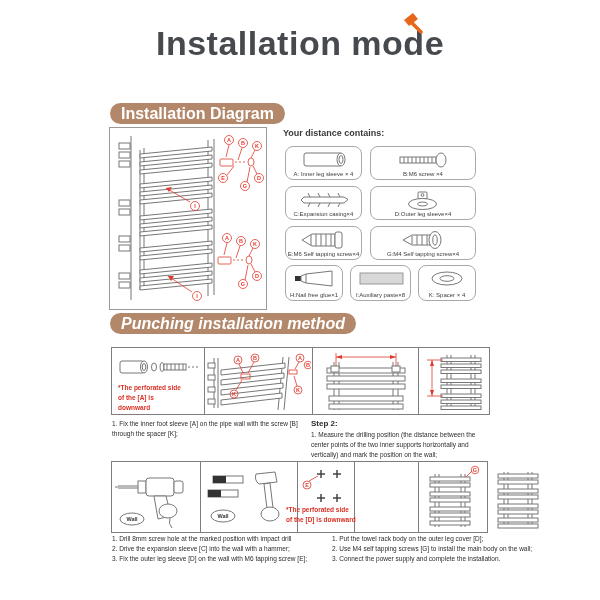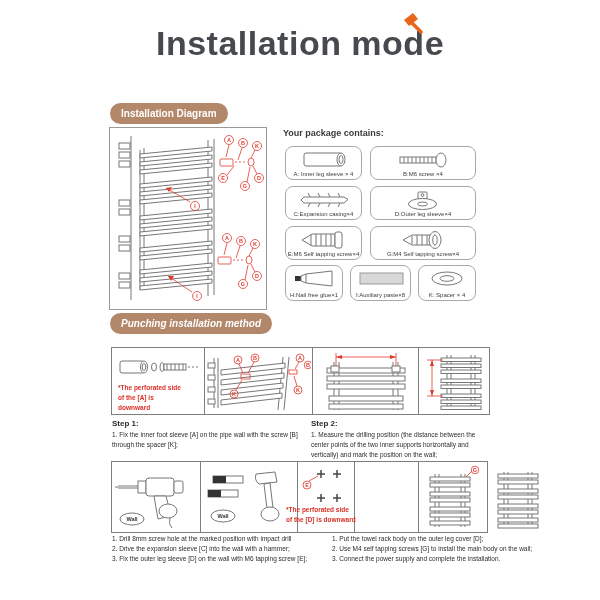--- a/index.html
+++ b/index.html
@@ -1,21 +1,21 @@
 <!DOCTYPE html>
 <html><head>
 <meta charset="utf-8">
 <style>
   html,body{margin:0;padding:0;background:#fff;}
   #canvas{position:relative;width:600px;height:600px;background:#fff;overflow:hidden;
           font-family:"Liberation Sans",sans-serif;color:#2e2e2e;}
   .title{position:absolute;top:24px;left:0;width:100%;text-align:center;
          font-size:34px;font-weight:bold;color:#46494d;letter-spacing:0.5px;}
   .badge{position:absolute;background:#b3876a;color:#fff;font-weight:bold;
-         font-size:10px;line-height:21px;height:21px;padding:0 11px;border-radius:11px;
+         font-size:16px;line-height:21px;height:21px;padding:0 11px;border-radius:11px;
          white-space:nowrap;}
   .intro{position:absolute;left:283px;top:128px;font-size:9px;font-weight:bold;color:#3a3a3a;}
   .diagram-box{position:absolute;left:109px;top:127px;width:156px;height:181px;
                border:1px solid #9a9a9a;background:#fff;}
   .pcell{position:absolute;border:1px solid #a9a9a9;border-radius:8px;background:#fff;
          display:flex;flex-direction:column;align-items:center;justify-content:space-between;
          box-sizing:border-box;padding:3px 1px 2px 1px;}
   .plabel{font-size:6px;color:#3c3c3c;white-space:nowrap;}
   .strip{position:absolute;border:1px solid #7e7e7e;background:#fff;}
   .vdiv{position:absolute;top:0;bottom:0;width:1px;background:#7e7e7e;}
@@ -40,21 +40,21 @@
 
   <div class="title">Installation mode</div>
   <svg style="position:absolute;left:399px;top:11px;" width="26" height="23" viewBox="0 0 26 23">
     <path d="M5,9 L14,2 L19,8 L10,15 Z" fill="#e8661a"></path>
     <path d="M11,10 L22,21" stroke="#e8661a" stroke-width="3.5" stroke-linecap="round"></path>
   </svg>
 
   <div class="badge" style="left:110px;top:103px;">Installation Diagram</div>
   <div class="badge" style="left:110px;top:313px;font-style:italic;">Punching installation method</div>
 
-  <div class="intro">Your package contains:</div>
+  <div class="intro">Your distance contains:</div>
 
   <div class="diagram-box">
     <svg width="154" height="179" viewBox="0 0 154 179">
 
       <line class="ln" x1="21" y1="8" x2="21" y2="172"></line>
       <g class="lnf">
         <rect x="9" y="15" width="11" height="6"></rect>
           <rect x="9" y="24" width="11" height="6"></rect>
           <rect x="9" y="33" width="11" height="6"></rect>
         <rect x="9" y="72" width="11" height="6"></rect>
@@ -339,21 +339,20 @@
         <line class="red" x1="8" y1="46" x2="24" y2="46"></line>
       <line class="red" x1="13" y1="10" x2="13" y2="46"></line>
       <path class="redf" d="M13,10 l-2,6 l4,0 Z"></path>
         <path class="redf" d="M13,46 l-2,-6 l4,0 Z"></path>
     </svg>
   </div>
 
   <div class="rednote" style="left:118px;top:383px;width:64px;">*The perforated side of the [A] is downward</div>
 
   <div class="steps" style="left:112px;top:419px;width:192px;">
-    <div class="step-h">Step 1:</div>
     <div class="step-line">1. Fix the inner foot sleeve [A] on the pipe wall with the screw [B] through the spacer [K];</div>
   </div>
   <div class="steps" style="left:311px;top:419px;width:180px;">
     <div class="step-h">Step 2:</div>
     <div class="step-line">1. Measure the drilling position (the distance between the center points of the two inner supports horizontally and vertically) and mark the position on the wall;</div>
   </div>
 
   <div class="strip" style="left:111px;top:461px;width:375px;height:70px;">
     <div class="vdiv" style="left:88px;"></div>
     <div class="vdiv" style="left:185px;"></div>

